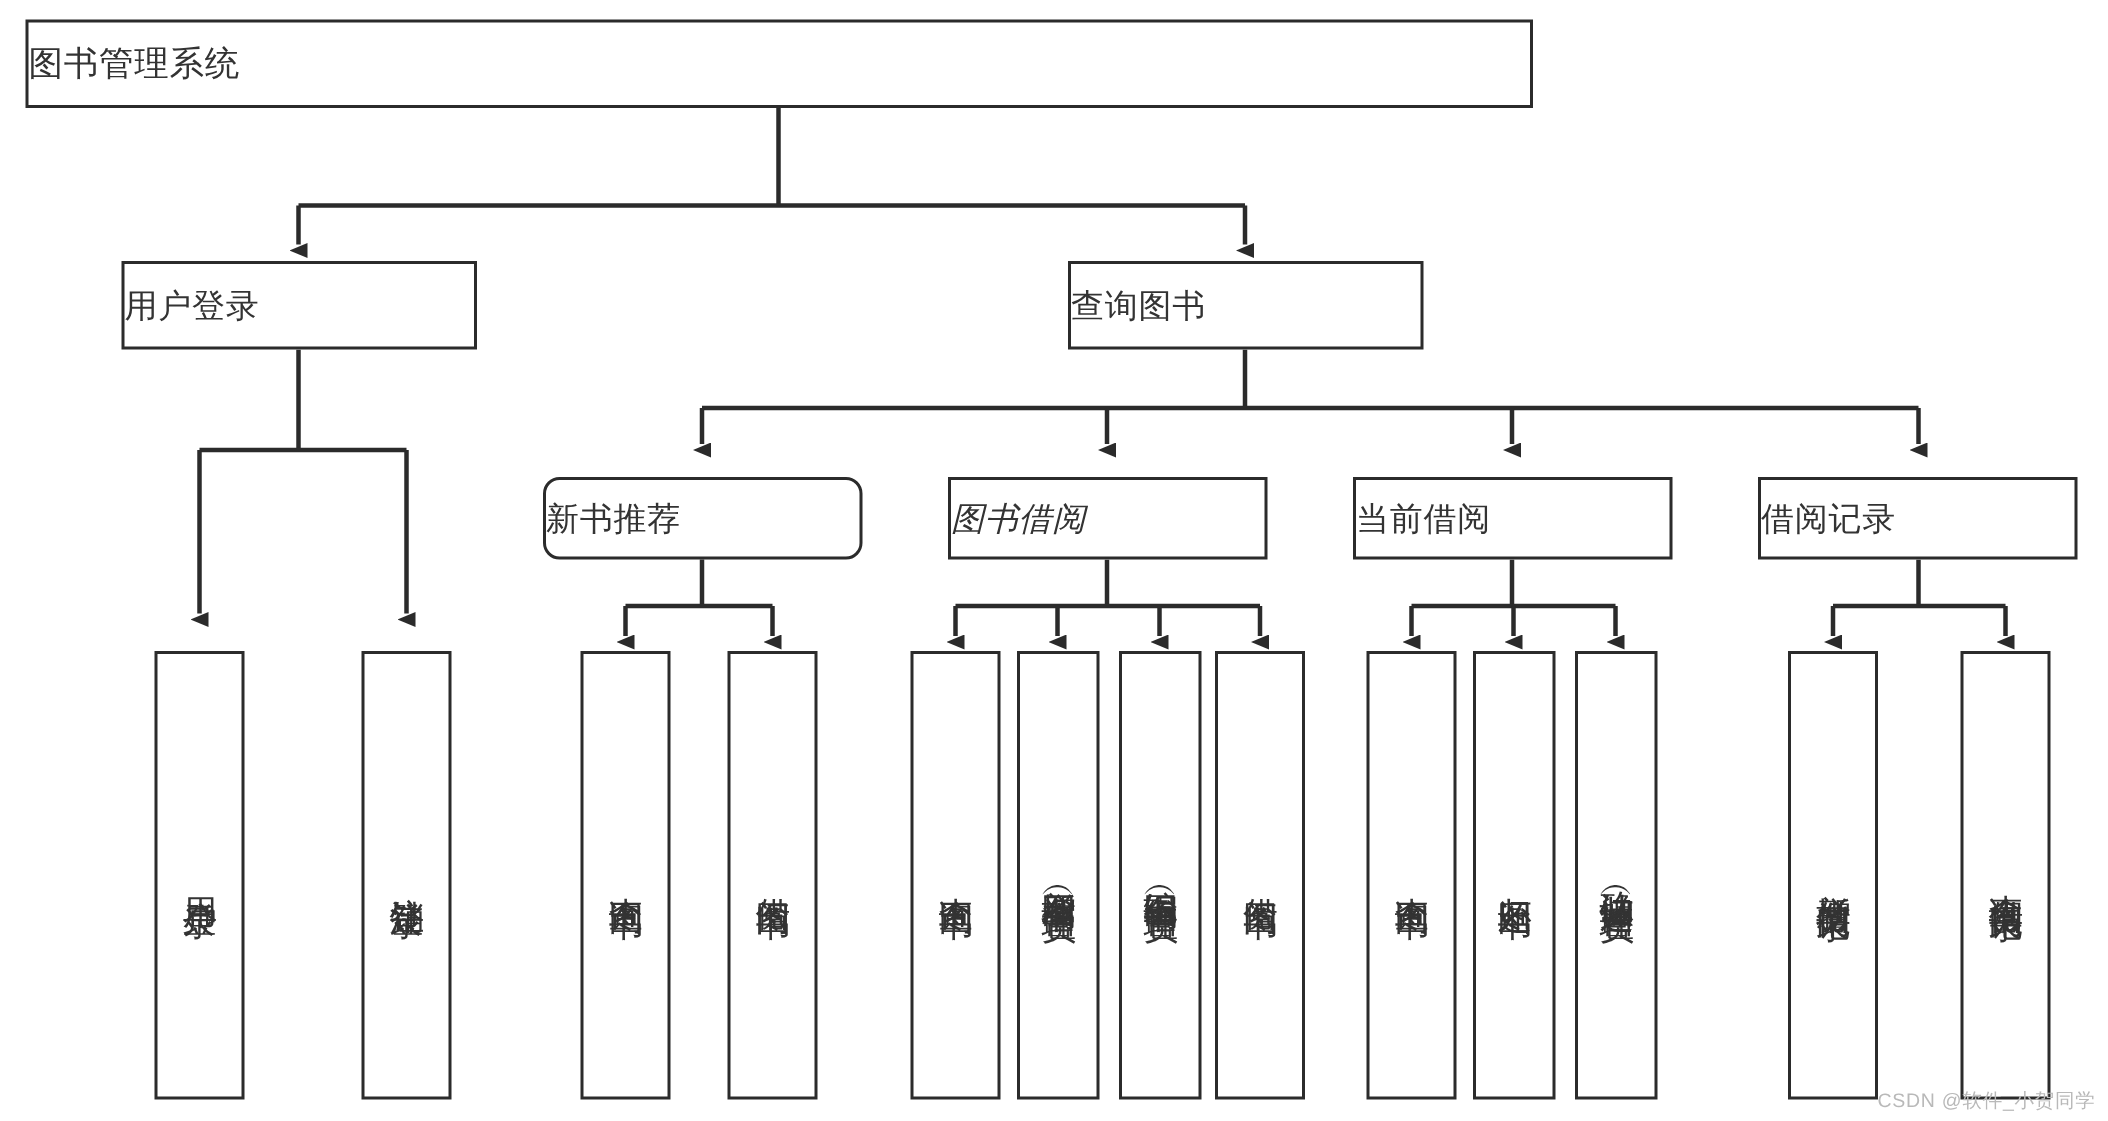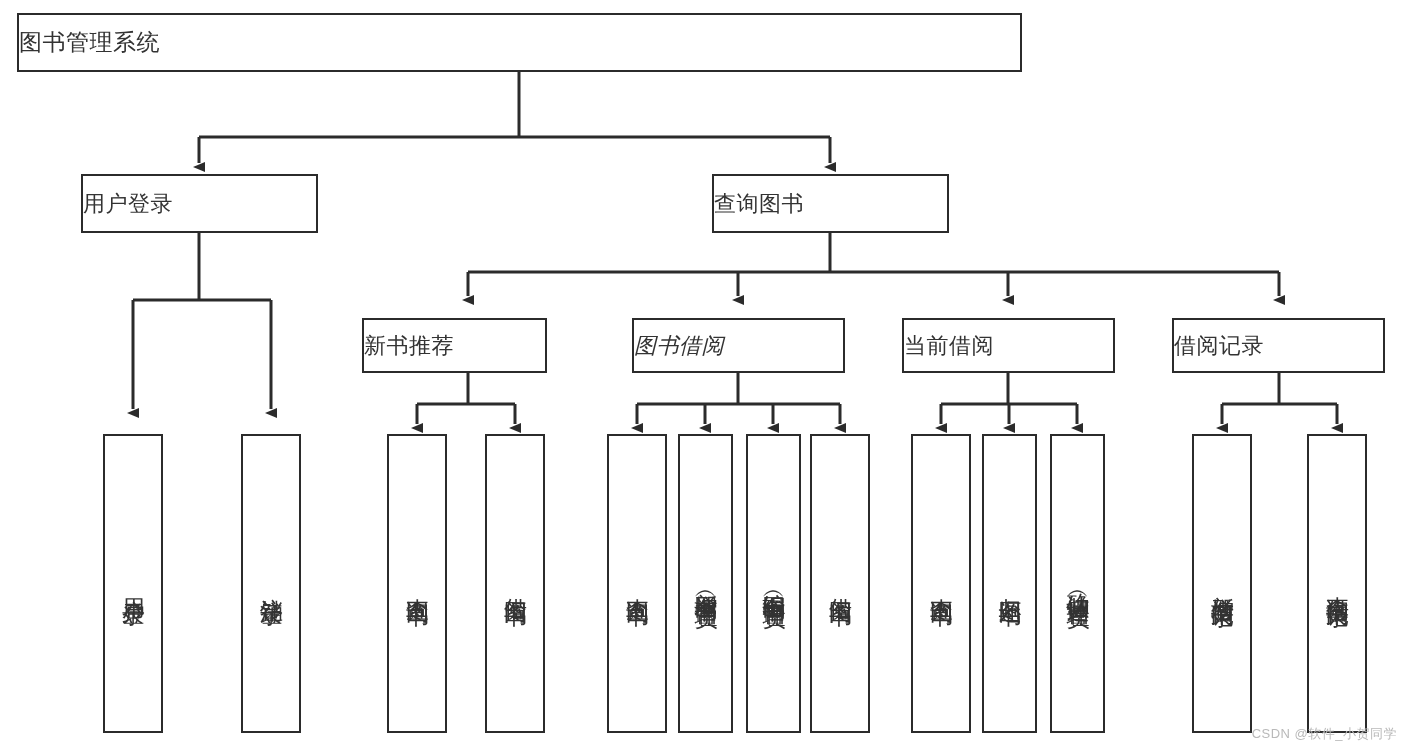--- a/index.html
+++ b/index.html
@@ -136,21 +136,21 @@
   </div>
 
   <div class="node h" style="left:81px; top:174px; width:237px; height:59px;">
     <span class="lbl">用户登录</span>
   </div>
 
   <div class="node h" style="left:712px; top:174px; width:237px; height:59px;">
     <span class="lbl">查询图书</span>
   </div>
 
-  <div class="node h" style="left:362px; top:318px; width:185px; height:55px;">
+  <div class="node h" style="left:362px; top:318px; width:213px; height:55px;border-radius:11px;">
     <span class="lbl">新书推荐</span>
   </div>
 
   <div class="node h" style="left:632px; top:318px; width:213px; height:55px;font-style:italic;">
     <span class="lbl">图书借阅</span>
   </div>
 
   <div class="node h" style="left:1172px; top:318px; width:213px; height:55px;">
     <span class="lbl">借阅记录</span>
   </div>

